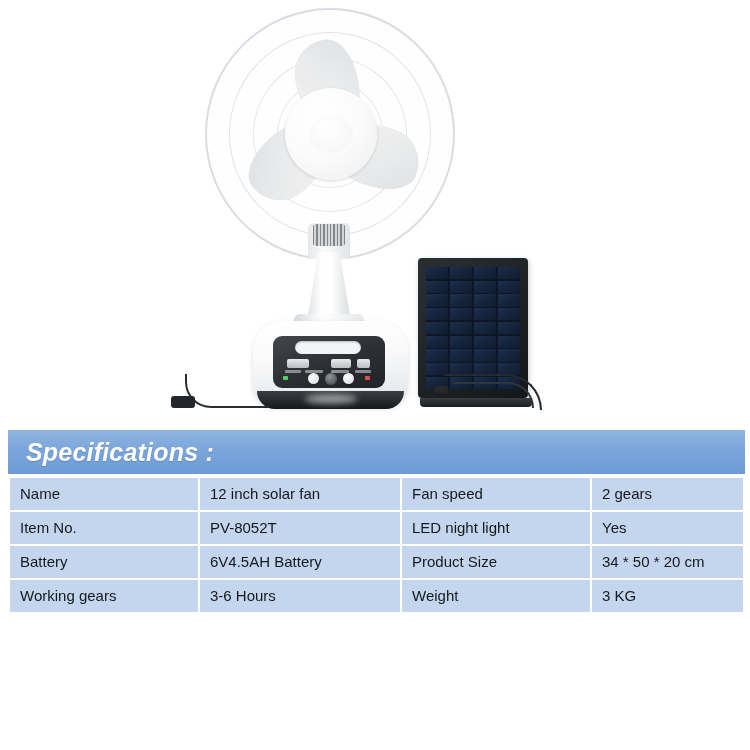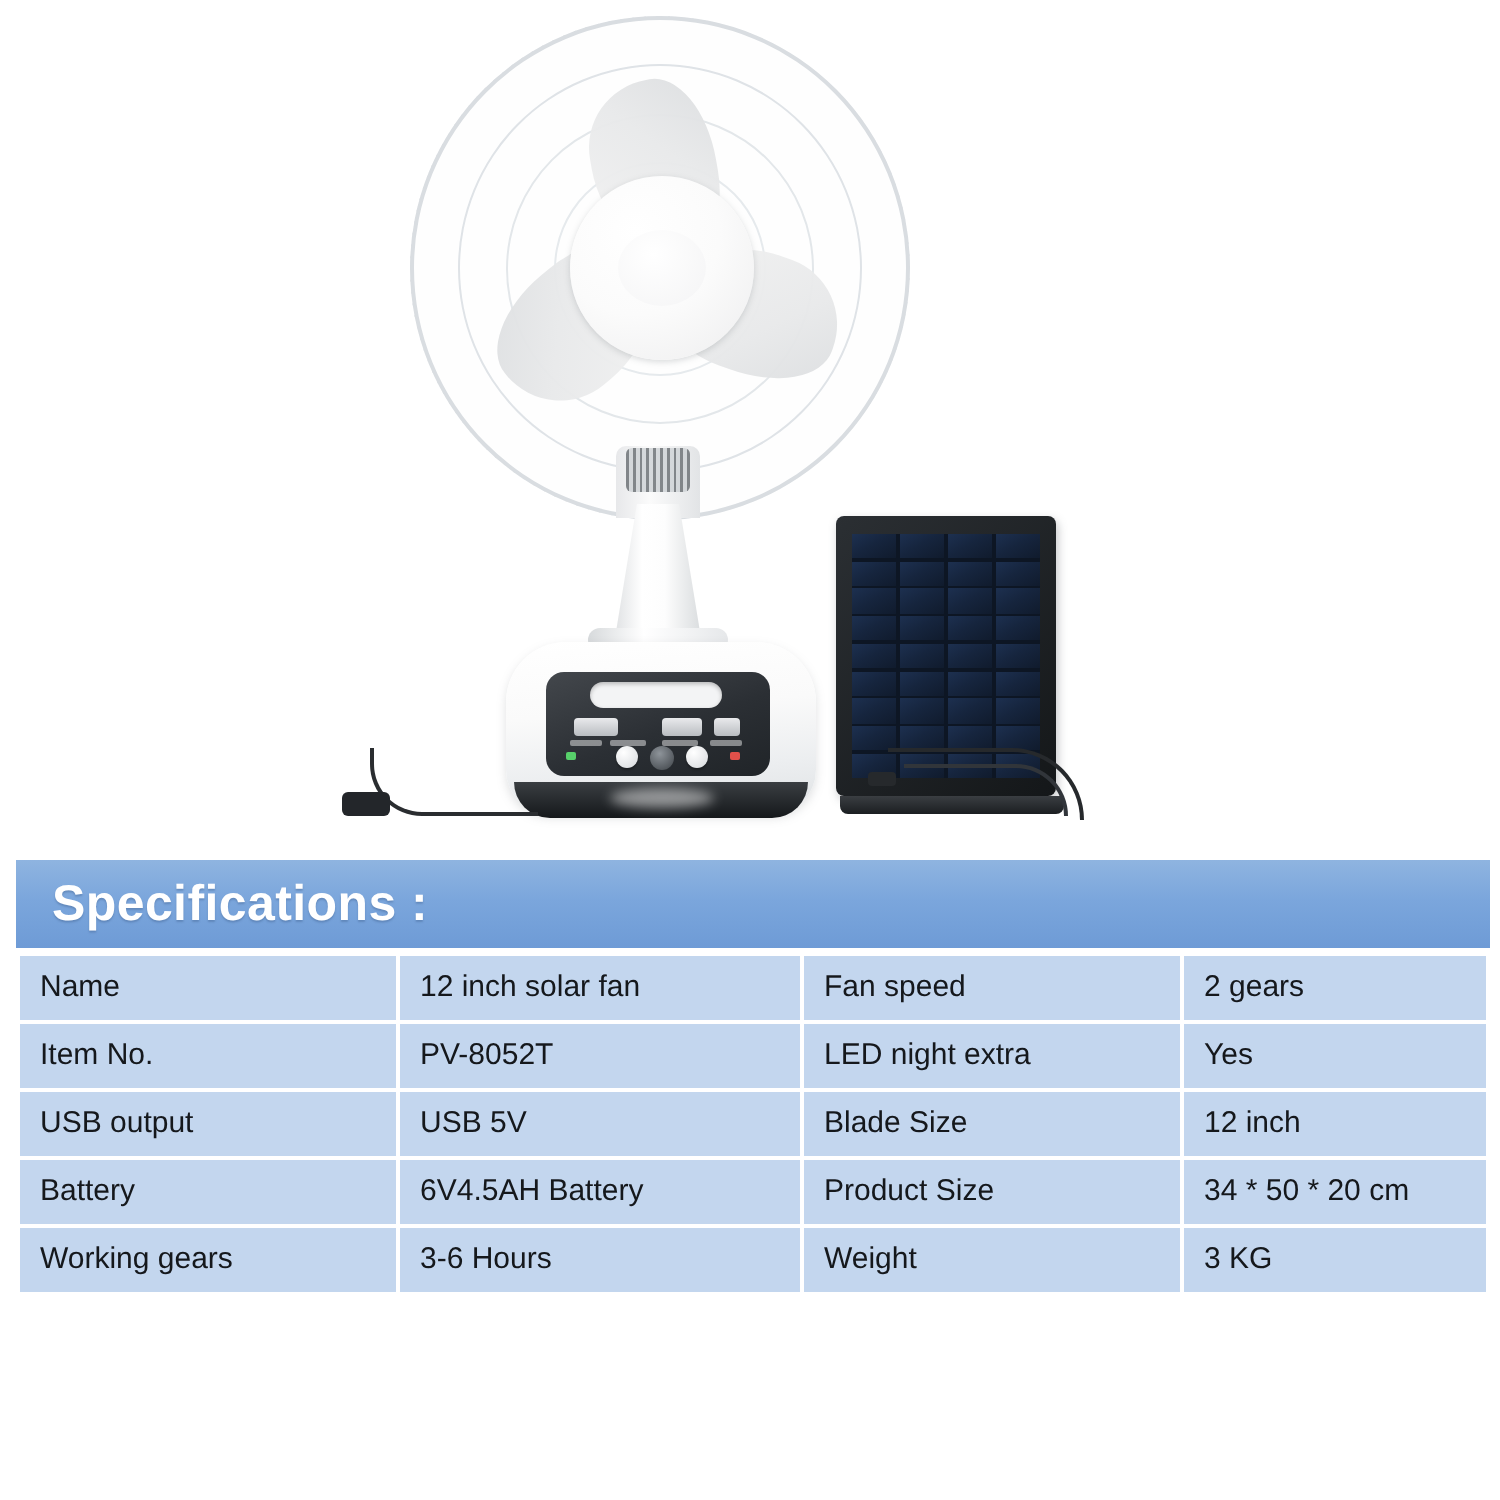--- a/index.html
+++ b/index.html
@@ -103,21 +103,21 @@
   .solar-cable{position:absolute;left:444px;top:374px;width:96px;height:34px;
     border-top:2px solid #26292c;border-right:2px solid #26292c;border-radius:0 40px 0 0;}
   .solar-cable2{position:absolute;left:452px;top:382px;width:80px;height:24px;
     border-top:2px solid #31353a;border-right:2px solid #31353a;border-radius:0 34px 0 0;}
   .cable-tip{position:absolute;left:434px;top:386px;width:14px;height:7px;border-radius:2px;background:#26292c;}
 
   
   .spec{position:absolute;left:8px;top:430px;width:737px;}
   .spec-header{height:44px;
     background:linear-gradient(180deg,#8fb4e0 0%,#7ba6dc 45%,#6e9bd6 100%);
-    display:flex;align-items:center;padding-left:18px;box-sizing:border-box;}
+    display:flex;align-items:center;padding-left:18px;box-sizing:border-box;font-style:italic;}
   .spec-header-title{color:#ffffff;font-size:25px;font-weight:bold;letter-spacing:.2px;
     text-shadow:0 1px 1px rgba(70,105,150,.45);}
   .spec-table{width:100%;border-collapse:separate;border-spacing:2px;margin-top:2px;}
   .spec-table td{
     background:#c3d6ee;
     color:#15181c;font-size:15px;height:29px;padding:1px 0 2px 10px;
     vertical-align:middle;white-space:nowrap;}
   .c-lbl1{width:178px;}
   .c-val1{width:190px;}
   .c-lbl2{width:178px;}
@@ -365,28 +365,22 @@
       <tbody id="spec-body">
           <tr>
             <td class="c-lbl1">Name</td>
             <td class="c-val1">12 inch solar fan</td>
             <td class="c-lbl2">Fan speed</td>
             <td class="c-val2">2 gears</td>
           </tr>
           <tr>
             <td class="c-lbl1">Item No.</td>
             <td class="c-val1">PV-8052T</td>
-            <td class="c-lbl2">LED night extra</td>
+            <td class="c-lbl2">LED night light</td>
             <td class="c-val2">Yes</td>
-          </tr>
-          <tr>
-            <td class="c-lbl1">USB output</td>
-            <td class="c-val1">USB 5V</td>
-            <td class="c-lbl2">Blade Size</td>
-            <td class="c-val2">12 inch</td>
           </tr>
           <tr>
             <td class="c-lbl1">Battery</td>
             <td class="c-val1">6V4.5AH Battery</td>
             <td class="c-lbl2">Product Size</td>
             <td class="c-val2">34 * 50 * 20 cm</td>
           </tr>
           <tr>
             <td class="c-lbl1">Working gears</td>
             <td class="c-val1">3-6 Hours</td>

